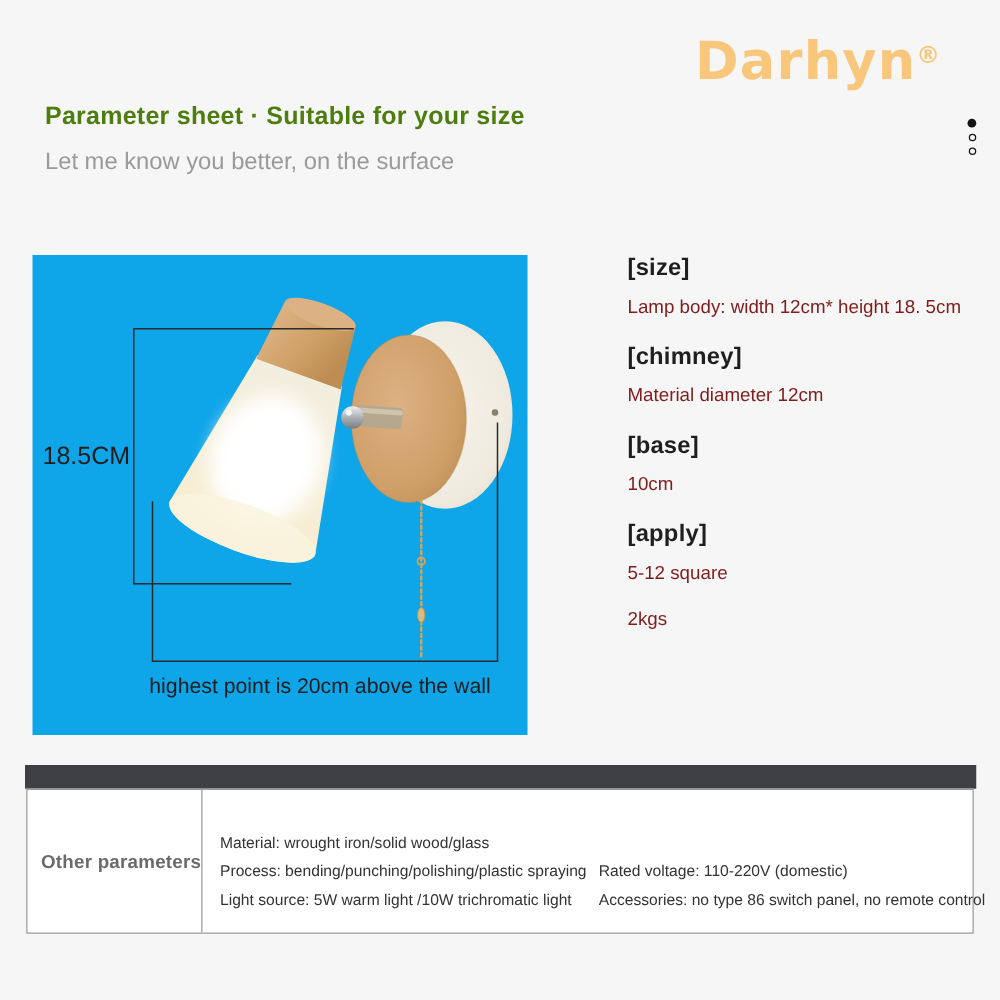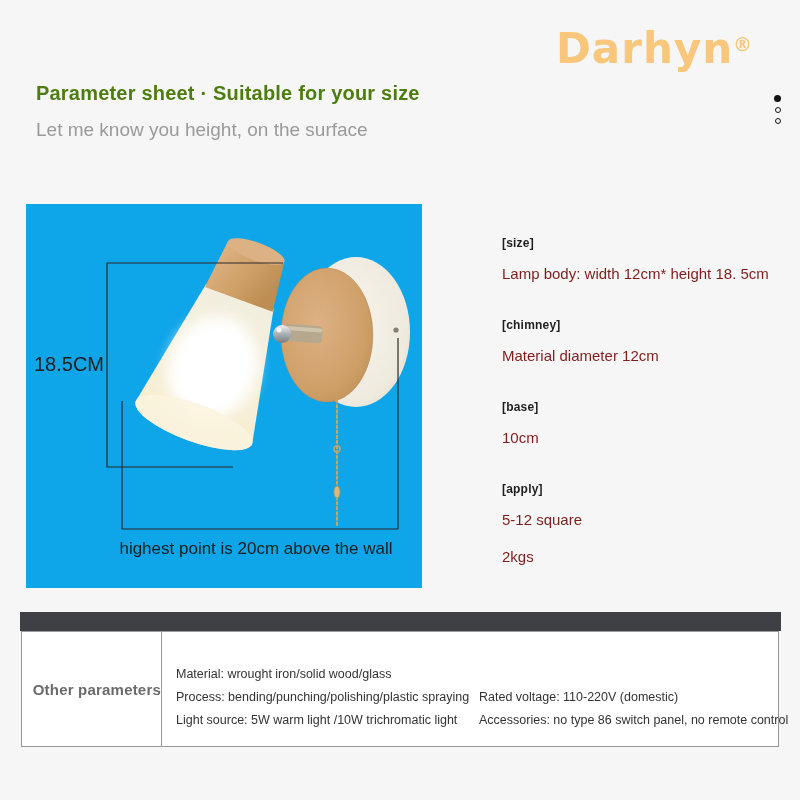--- a/index.html
+++ b/index.html
@@ -50,22 +50,22 @@
     font-family: "Liberation Sans", sans-serif;
     fill: #1d1d1d;
   }
 
   
   .spec-list {
     position: absolute; left: 502px; top: 202px; width: 290px;
   }
   .spec-item { margin-bottom: 17px; }
   .spec-label {
-    font-size: 12px; font-weight: bold; color: #1f1f1f;
-    line-height: 26px; letter-spacing: 0.2px; margin-top: 28px;
+    font-size: 19px; font-weight: bold; color: #1f1f1f;
+    line-height: 26px; letter-spacing: 0.2px;
   }
   .spec-value {
     font-size: 15px; color: #7f1d1d; line-height: 20px; margin-top: 8px;
   }
 
   
   .table-topbar {
     position: absolute; left: 20px; top: 612px;
     width: 761px; height: 19px; background: #3f4045;
   }
@@ -84,21 +84,21 @@
   }
   .param-col { position: absolute; font-size: 12.5px; color: #333333; }
   .param-col .param-line { line-height: 23px; white-space: nowrap; }
   .param-col-1 { left: 154px; top: 31px; }
   .param-col-2 { left: 457px; top: 54px; }
 </style>
 </head>
 <body>
 
 <div class="page-title">Parameter sheet · Suitable for your size</div>
-<div class="page-subtitle">Let me know you height, on the surface</div>
+<div class="page-subtitle">Let me know you better, on the surface</div>
 
 <div class="brand">Darhyn</div>
 <div class="brand-reg">®</div>
 
 <div class="dots">
   <span class="dot filled"></span>
   <span class="dot hollow"></span>
   <span class="dot hollow"></span>
 </div>
 

